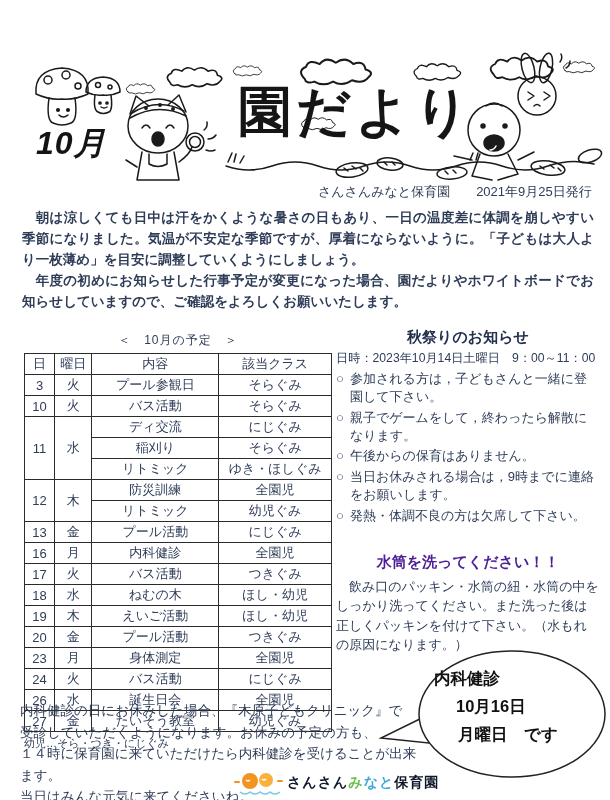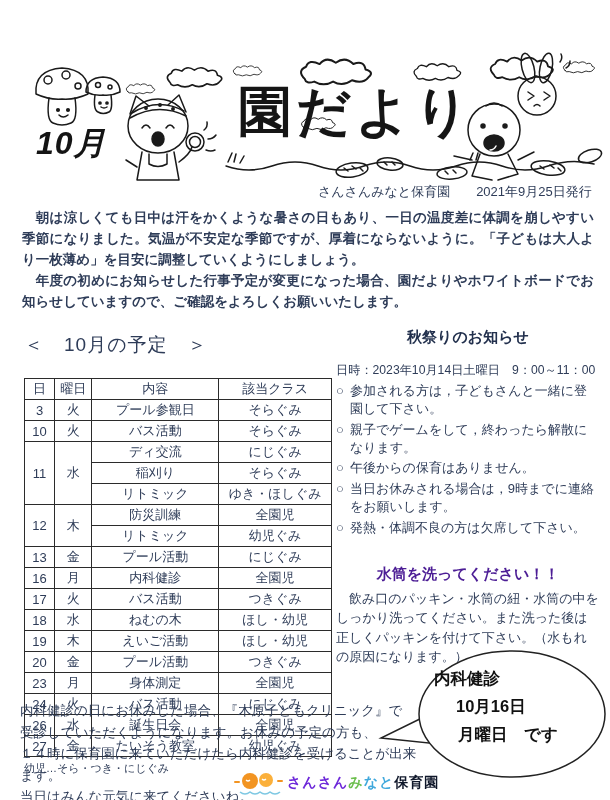--- a/index.html
+++ b/index.html
@@ -24,50 +24,50 @@
     position:absolute; left:318px; top:183px; display:flex; gap:26px;
     font-size:13px; color:#2e3c58; white-space:nowrap;
   }
   
   .intro {
     position:absolute; left:22px; top:207px; width:572px;
     font-size:13.5px; line-height:1.56; text-align:justify;font-weight:bold;
   }
   
   .schedule { position:absolute; left:24px; top:332px; width:308px; }
-  .schedule-title { font-size:19px; margin-bottom:20px; letter-spacing:1px; }
+  .schedule-title { text-align:center; font-size:12px; margin-bottom:4px; letter-spacing:1px; }
   table.sched { width:100%; border-collapse:collapse; table-layout:fixed; }
   table.sched th, table.sched td {
     border:1.6px solid #2b2b2b; font-size:13px; font-weight:normal;
     text-align:center; padding:1px 2px; height:16.5px; color:#2e3c58;
     overflow:hidden; white-space:nowrap;
   }
   .schedule-note { text-align:left; font-size:11px; margin-top:4px; padding-right:4px; }
   
   .right-col { position:absolute; left:336px; top:326px; width:264px; font-size:13px; line-height:1.42; }
-  .festival-title { text-align:center; font-weight:bold; font-size:15px; color:#22304d; margin-bottom:15px; }
+  .festival-title { text-align:center; font-weight:bold; font-size:15px; color:#22304d; margin-bottom:3px; }
   .festival-datetime { font-size:12.2px; white-space:nowrap; margin-bottom:2px; }
   .f-item { display:flex; margin-bottom:2px; }
   .f-bullet { flex:none; width:14px; }
   .f-text { flex:1; }
   .bottle-title { text-align:center; font-weight:bold; font-size:15px; color:#4c1d95; margin-top:26px; margin-bottom:4px; }
   .bottle-body { font-size:13px; line-height:1.5; }
   
   .bubble { position:absolute; left:378px; top:646px; width:230px; height:142px; }
   .bubble svg { position:absolute; left:0; top:0; }
   .bubble .bline { position:absolute; font-weight:bold; font-size:16.5px; color:#111; white-space:nowrap; }
   .b1 { left:56px; top:22px; }
   .b2 { left:78px; top:50px; }
   .b3 { left:80px; top:78px; }
   
   .clinic-note { position:absolute; left:20px; top:700px; width:410px; font-size:13.5px; line-height:1.6; }
   
   .footer-logo { position:absolute; left:234px; top:770px; display:flex; align-items:center; gap:3px; }
   .footer-logo .logo-text { font-size:14px; font-weight:bold; white-space:nowrap; letter-spacing:1px; }
-  .lg-orange { color:#6d28d9; }
+  .lg-orange { color:#0f172a; }
   .lg-green  { color:#6cbf4e; }
   .lg-blue   { color:#3fa8dc; }
   .lg-steel  { color:#0f172a; }
 </style>
 </head>
 <body>
 
 <div class="page">
 
   <svg class="header-art" viewBox="0 0 610 205" fill="none" stroke="#1a1a1a" stroke-width="1.5" stroke-linecap="round" stroke-linejoin="round">

